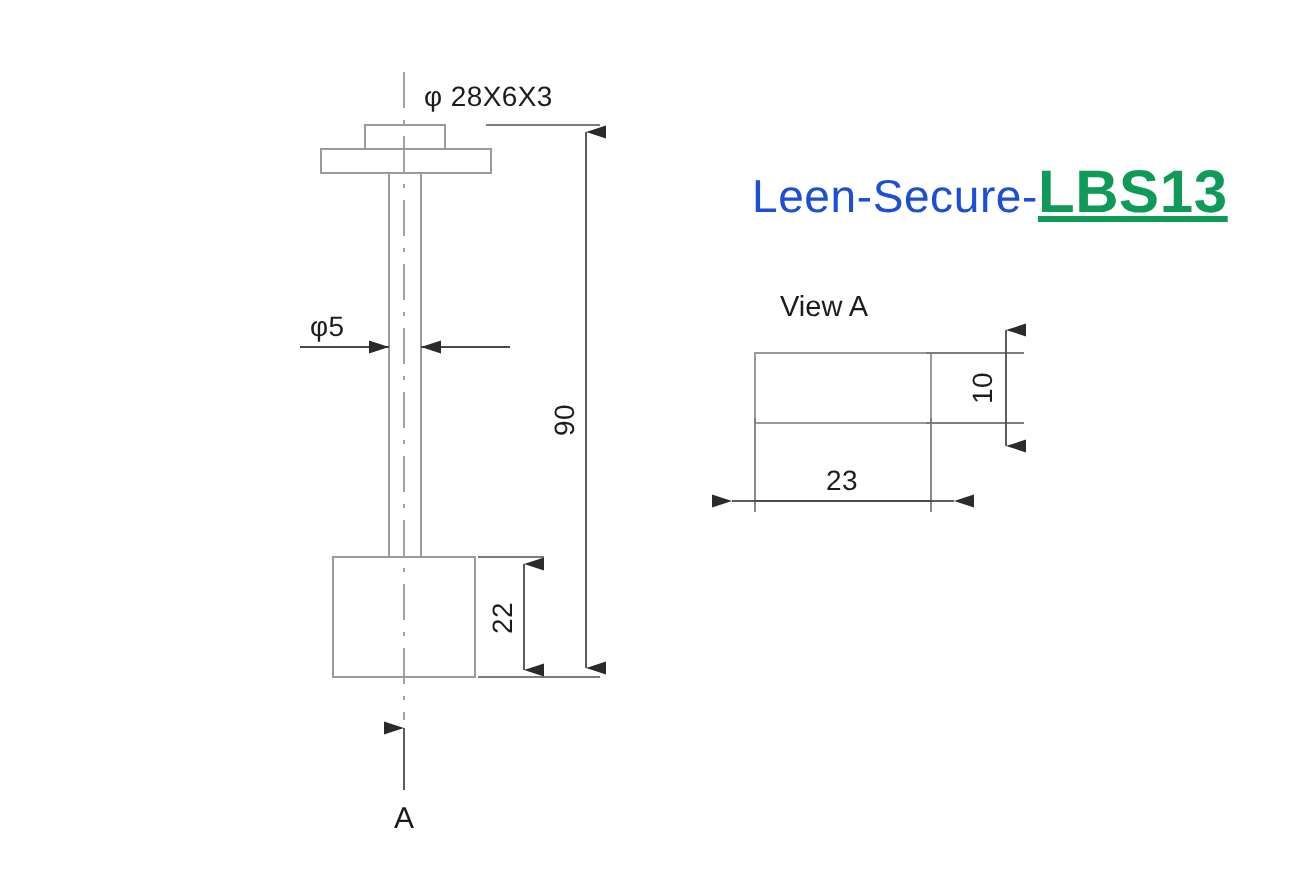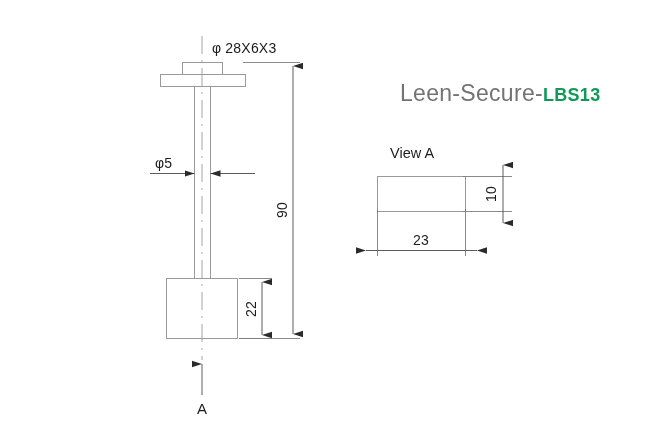--- a/index.html
+++ b/index.html
@@ -76,23 +76,24 @@
     line-height: 1;
   }
   .brand-light {
     font-family: "Liberation Sans", sans-serif;
     font-size: 23px;
     font-weight: 400;
     letter-spacing: 0.3px;
   }
   .brand-bold {
     font-family: "Liberation Sans", sans-serif;
-    font-size: 18px;
+    font-size: 30px;
     font-weight: bold;
     letter-spacing: 0.3px;
+    text-decoration: underline;
   }
 </style>
 </head>
 <body>
 
 <div id="drawing-root">
 
   <svg class="drawing-canvas" viewBox="0 0 650 440" xmlns="http://www.w3.org/2000/svg">
 
     <defs>
@@ -171,16 +172,16 @@
       <text class="dimtext" x="421" y="245" text-anchor="middle">23</text>
     </g>
 
     <text class="viewtext" x="390" y="158" text-anchor="start">View A</text>
 
     <text class="dimtext" x="212" y="53" text-anchor="start">φ 28X6X3</text>
 
   </svg>
 
   <div class="brand-wrap">
-    <span class="brand-light" style="color: #737373; margin-left: 24px;">Leen-Secure-</span><span class="brand-bold" style="color: rgb(15, 155, 87);">LBS13</span>
+    <span class="brand-light" style="color: #1d4ed8;">Leen-Secure-</span><span class="brand-bold" style="color: rgb(15, 155, 87);">LBS13</span>
   </div>
 
 </div>
 
 </body></html>

